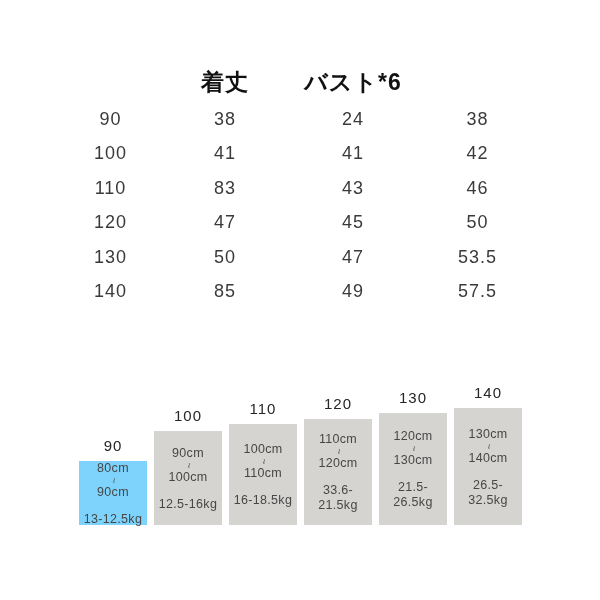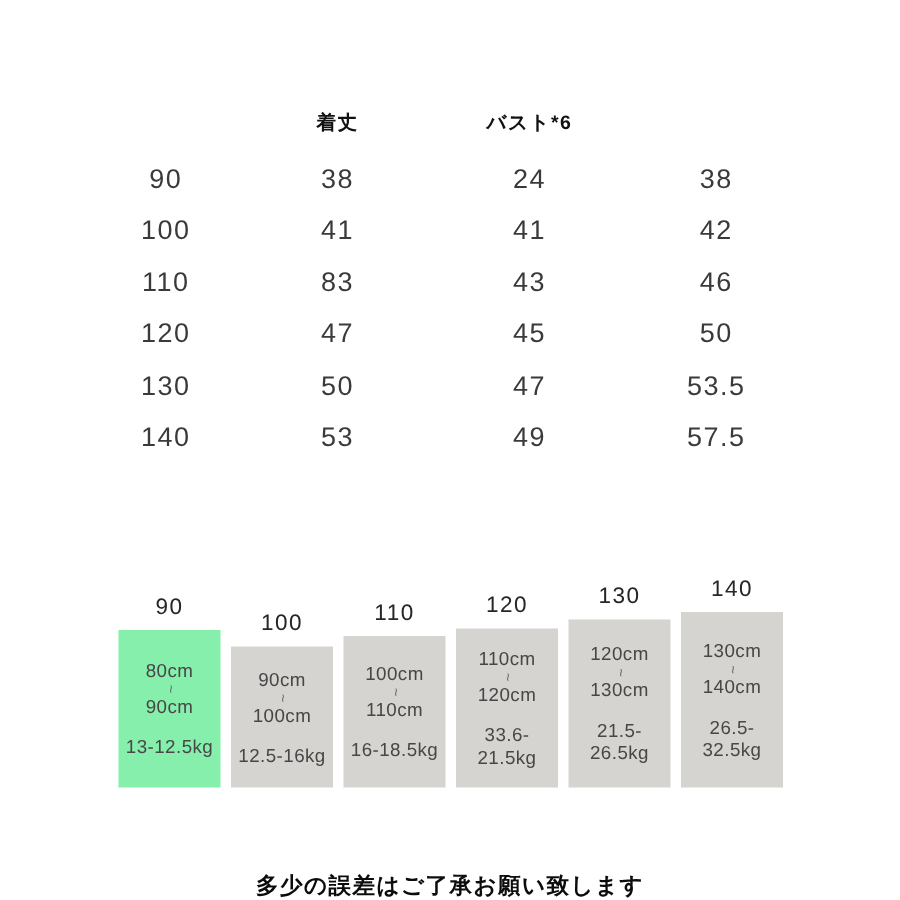--- a/index.html
+++ b/index.html
@@ -26,21 +26,21 @@
   .table-header-row, .table-row {
     display: grid;
     grid-template-columns: 105px 124px 132px 117px;
     align-items: center;
   }
   .table-header-row { height: 40px; }
   .table-row { height: 34.5px; }
   .cell { text-align: center; white-space: nowrap; }
   .header-cell {
     font-weight: bold;
-    font-size: 13px;
+    font-size: 23px;
     color: #111111;
     letter-spacing: 1px;
   }
   .size-cell, .value-cell {
     font-size: 18px;
     color: #3a3a3a;
     letter-spacing: 1px;
   }
 
   
@@ -139,31 +139,31 @@
           <div class="cell value-cell">50</div>
         </div>
         <div class="table-row">
           <div class="cell size-cell">130</div>
           <div class="cell value-cell">50</div>
           <div class="cell value-cell">47</div>
           <div class="cell value-cell">53.5</div>
         </div>
         <div class="table-row">
           <div class="cell size-cell">140</div>
-          <div class="cell value-cell">53</div>
+          <div class="cell value-cell">85</div>
           <div class="cell value-cell">49</div>
           <div class="cell value-cell">57.5</div>
         </div>
       </div>
   </div>
 
   <div class="size-bar-chart">
       <div class="bar-col">
         <div class="bar-label">90</div>
-        <div class="bar" style="height: 105px; background: #86efac;">
+        <div class="bar" style="height: 64px; background: #7dd3fc;">
           <div class="bar-height-from">80cm</div>
           <div class="tilde">~</div>
           <div class="bar-height-to">90cm</div>
           <div class="bar-weight">13-12.5kg</div>
         </div>
       </div>
       <div class="bar-col">
         <div class="bar-label">100</div>
         <div class="bar" style="height: 94px; background: rgb(213, 212, 209);">
           <div class="bar-height-from">90cm</div>
@@ -203,15 +203,14 @@
         <div class="bar-label">140</div>
         <div class="bar" style="height: 117px; background: rgb(213, 212, 209);">
           <div class="bar-height-from">130cm</div>
           <div class="tilde">~</div>
           <div class="bar-height-to">140cm</div>
           <div class="bar-weight">26.5-32.5kg</div>
         </div>
       </div>
     </div>
 
-  <div class="footer-note">多少の誤差はご了承お願い致します</div>
 
 </div>
 
 </body></html>

